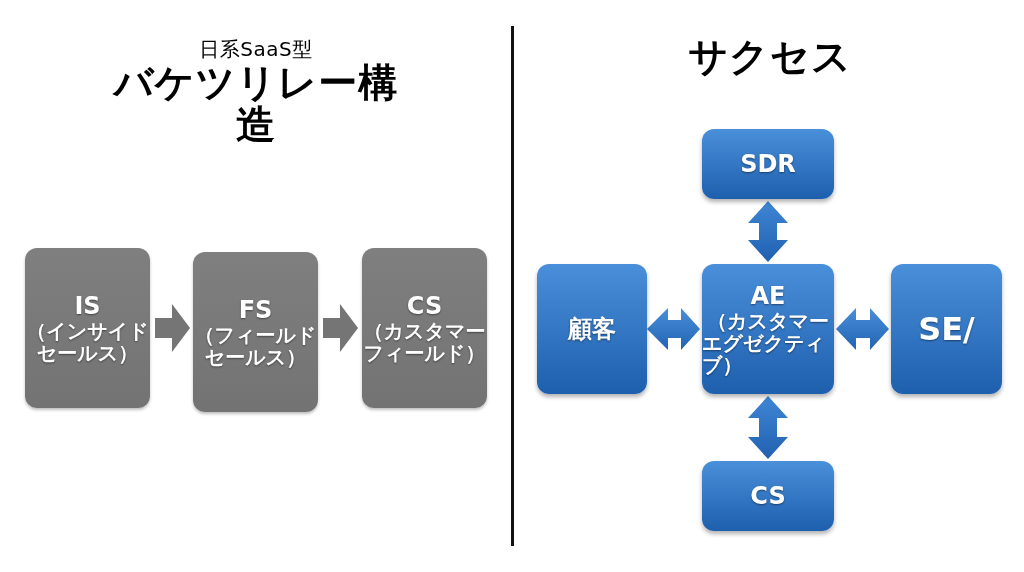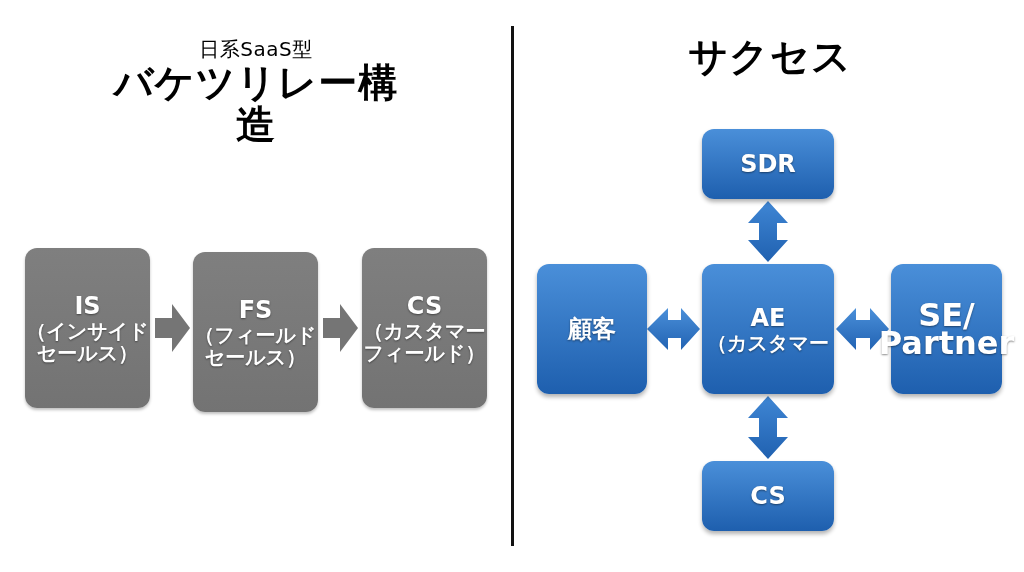--- a/index.html
+++ b/index.html
@@ -97,23 +97,23 @@
   <div class="sub">（カスタマー</div>
   <div class="sub">フィールド）</div>
 </div>
 
 <div class="box blue" id="box-sdr">
   <div class="main">SDR</div>
 </div>
 <div class="box blue" id="box-ae">
   <div class="main">AE</div>
   <div class="sub">（カスタマー</div>
+  <div class="sub">エグゼクティブ）</div>
 </div>
 <div class="box blue" id="box-customer">
   <div class="main">顧客</div>
 </div>
 <div class="box blue" id="box-se">
   <div class="main-lg">SE/</div>
-  <div class="main-lg">Partner</div>
 </div>
 <div class="box blue" id="box-cs-right">
   <div class="main">CS</div>
 </div>
 
 </body></html>

